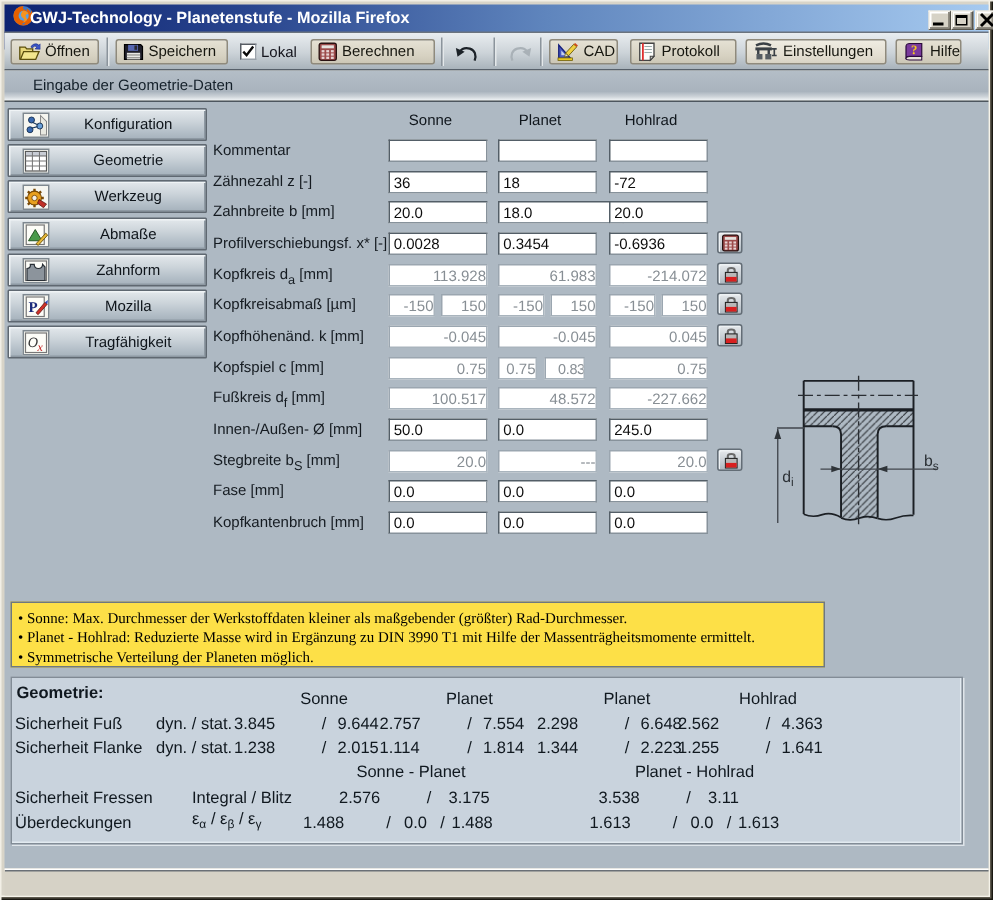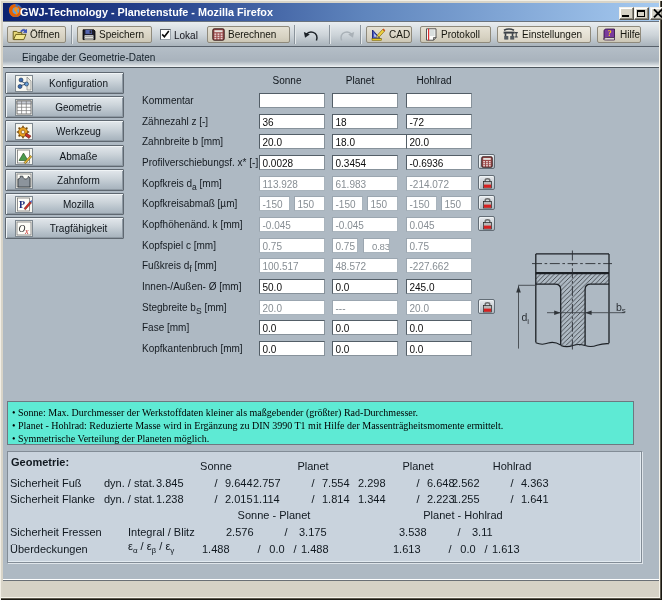--- a/index.html
+++ b/index.html
@@ -17,42 +17,42 @@
 .tbtn{position:absolute;top:4px;height:17px;display:flex;align-items:center;
   background:linear-gradient(180deg,#e5e1d4 0%,#d6d1c1 70%,#ccc7b6 100%);
   border:1px solid #8f8a7c;border-radius:2px;font-size:10px;color:#16160f;white-space:nowrap;}
 .tbtn svg{margin:0 3px 0 4px;flex:none;}
 .tsep{position:absolute;top:3px;height:19px;width:2px;border-left:1px solid #8b949c;border-right:1px solid #e4e8ea;}
 #strip{position:absolute;left:3px;top:47px;width:656px;height:21px;
   background:linear-gradient(180deg,#b4bec7 0%,#a9b3bd 70%,#cfd5da 88%,#f2f5f7 100%);
   border-bottom:1px solid #4d565e;}
 #striptext{position:absolute;left:19px;top:5px;font-size:10px;color:#14202a;}
 #content{position:absolute;left:3px;top:68px;width:656px;height:511px;background:#aeb9c3;}
-.sbtn{position:absolute;left:2px;width:119px;height:22px;
+.sbtn{position:absolute;left:2px;width:133px;height:22px;
   border:1px solid #5f6871;border-radius:1px;
   background:linear-gradient(180deg,#e3e8ec 0%,#ccd4da 40%,#b4bfc8 75%,#a5b1bb 100%);
   box-shadow:inset 1px 1px 0 #f0f4f6, inset -1px -1px 0 #8e99a3;}
 .sbtn .ic{position:absolute;left:9px;top:2px;width:18px;height:17px;background:#f6f6f0;border:1px solid #7e8890;}
 .sbtn .tx{position:absolute;left:28px;right:0;top:0;height:20px;line-height:21px;text-align:center;font-size:10px;color:#0e141a;}
 .hdr{position:absolute;width:66px;text-align:center;font-size:10px;color:#10161c;top:7px;}
 .lbl{position:absolute;left:139px;height:15px;line-height:15px;font-size:10px;color:#151b21;white-space:nowrap;}
 .lbl sub{font-size:8.5px;}
 .f{position:absolute;height:15px;background:#fff;border:1px solid;border-color:#535e67 #87929b #87929b #535e67;
   font-size:10px;color:#0c0c0c;padding:1.5px 0 0 2.5px;white-space:nowrap;overflow:hidden;}
-.fd{border-color:#9ba6b0 #a9b4bd #a9b4bd #9ba6b0;color:#878e94;}
+.fd{border-color:#9ba6b0 #a9b4bd #a9b4bd #9ba6b0;color:#878e94;text-align:right;}
 .fs{font-size:9.6px;padding-left:8px;letter-spacing:-0.2px;}
 .rg{position:absolute;width:120px;font-size:11px;color:#10181f;white-space:nowrap;}
 .rg span{display:inline-block;}
 .rg .n1{width:51px;text-align:left;}
 .rg .sl{width:18px;text-align:center;}
 .rg .n2{width:51px;text-align:left;}
 .rbtn{position:absolute;width:17px;height:15px;left:475px;
   background:linear-gradient(180deg,#e6e9ec 0%,#c6cdd3 60%,#aeb8c0 100%);
   border:1px solid #636d76;border-radius:2px;box-shadow:inset 1px 1px 0 #eef2f4;}
-#notes{position:absolute;left:4px;top:333px;width:627px;height:44px;background:#5eead4;
+#notes{position:absolute;left:4px;top:333px;width:543px;height:44px;background:#fde047;
   border:1px solid #6e7880;font-family:"Liberation Serif",serif;font-size:10px;color:#000;
   padding:3.5px 0 0 4px;line-height:13.4px;}
 #results{position:absolute;left:4px;top:383px;width:635px;height:112px;background:#c9d3dd;
   border:1px solid #828c96;box-shadow:inset -1px -1px 0 #e2eaf0, 1px 1px 0 #dfe5ea;}
 .r{position:absolute;font-size:11px;color:#10181f;white-space:nowrap;}
 
 .rc{position:absolute;font-size:11px;color:#10181f;white-space:nowrap;width:120px;text-align:center;}
 #statusbar{position:absolute;left:3px;top:579px;width:656px;height:18px;
   background:#d6d2c6;border-top:1px solid #fff;box-shadow:inset 0 1px 0 #6a7076;}
 </style></head>

